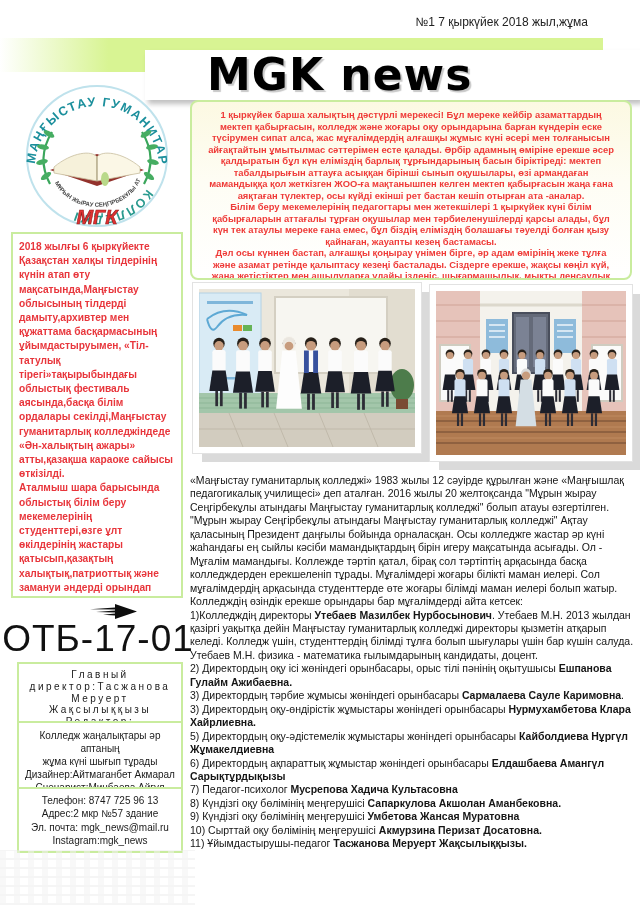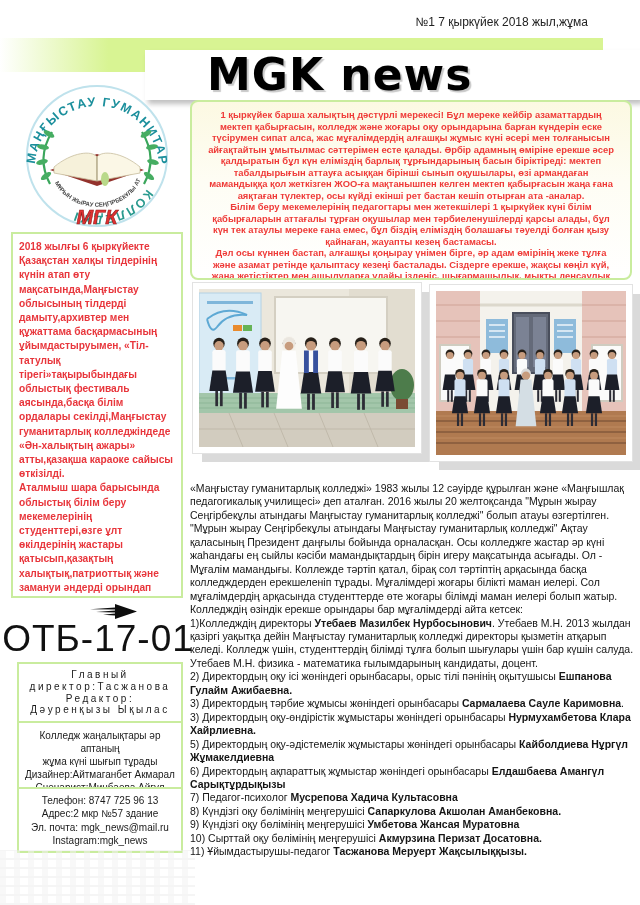--- a/index.html
+++ b/index.html
@@ -47,21 +47,21 @@
     background:linear-gradient(#fdfbе6,#fdfae3 20%,#ffffff 85%);
     background:linear-gradient(#fcf9e2 0%,#fefdf4 45%,#ffffff 100%);
     padding:7px 13px 4px;text-align:center;}
   .greeting-box p{color:#ef3b38;font-weight:bold;font-size:9.4px;line-height:11.5px;}
   .photo-frame{position:absolute;background:#fff;border:1px solid #e2e2e2;
     padding:6px;box-shadow:9px 9px 0 -1px #dadada;}
   .photo-left{left:192px;top:282px;width:230px;height:172px;}
   .photo-right{left:429px;top:284px;width:204px;height:178px;}
   .photo-frame svg{display:block;}
   .article{position:absolute;left:190px;top:474px;width:448px;
-    font-size:10.5px;line-height:13.45px;color:#151515;margin-top:8px;}
+    font-size:10.5px;line-height:13.45px;color:#151515;}
   .article p{margin:0;}
   .article .b{font-weight:bold;}
 </style>
 </head>
 <body>
 
 <div id="page">
 
   <div class="date-line">№1  7 қыркүйек 2018 жыл,жұма</div>
   <div class="band"></div>
@@ -127,20 +127,21 @@
       <polygon points="2,7.2 27,5.5 27,7.6" fill="#0d0d0d"></polygon>
       <polygon points="8,10 27,8.6 27,10.6" fill="#0d0d0d"></polygon>
       <polygon points="15,12.8 27,11.6 27,13.4" fill="#0d0d0d"></polygon>
     </svg>
   </div>
   <div class="class-label">ОТБ-17-01</div>
 
   <div class="box staff-box">
       <div>Главный</div>
       <div>директор:Тасжанова</div>
+      <div>Меруерт Жақсылыққызы</div>
       <div>Редактор:</div>
       <div>Дәуренқызы Ықылас</div>
     </div>
   <div class="box schedule-box">
       <div>Колледж жаңалықтары әр аптаның</div>
       <div>жұма күні шығып тұрады</div>
       <div>Дизайнер:Айтмаганбет Акмарал</div>
       <div>Сценарист:Минбаева Айгул</div>
     </div>
   <div class="box contact-box">

